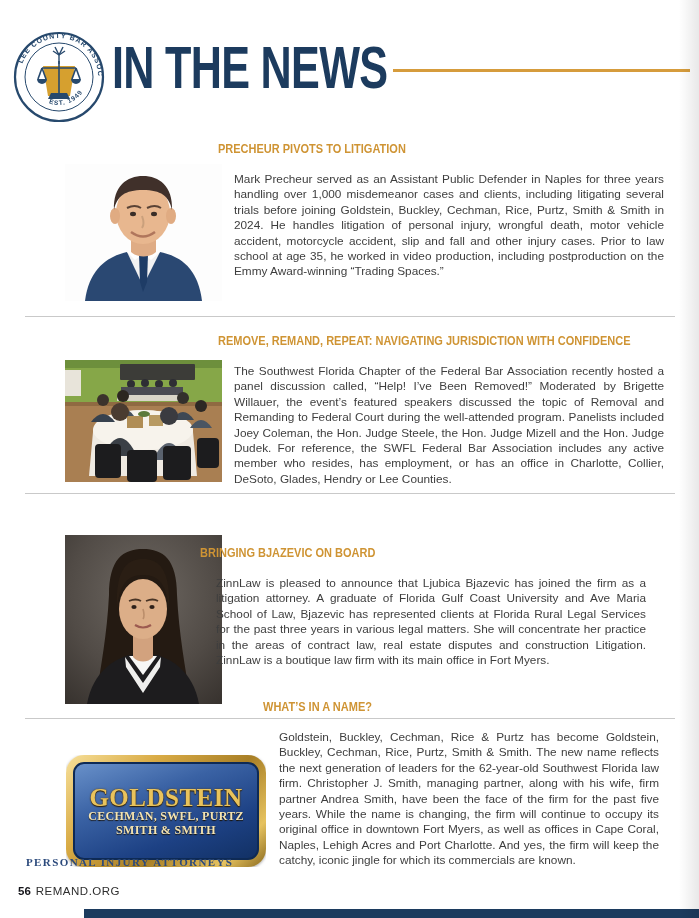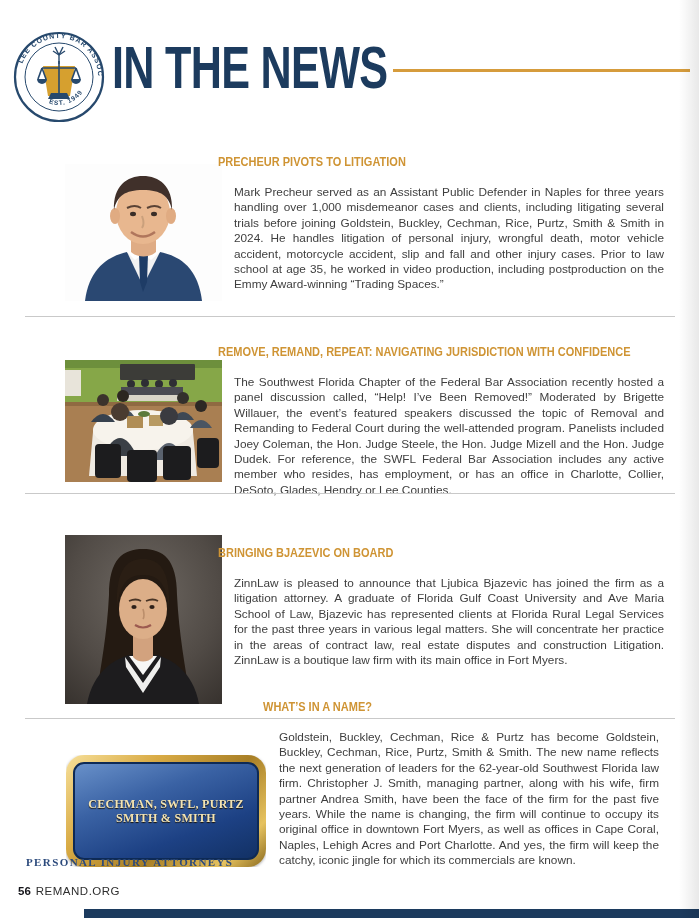--- a/index.html
+++ b/index.html
@@ -23,23 +23,23 @@
 
   
   .article-figure{position:absolute;overflow:hidden;}
   .fig-1{left:25px;top:148px;width:157px;height:137px;}
   .fig-2{left:25px;top:344px;width:157px;height:122px;}
   .fig-3{left:25px;top:519px;width:157px;height:169px;}
   .fig-4{left:26px;top:739px;width:200px;height:112px;}
   .article-figure svg{display:block;width:100%;height:100%;}
 
   .article-text{position:absolute;}
-  .txt-1{left:218px;top:155px;width:462px;}
-  .txt-2{left:218px;top:345px;width:462px;}
-  .txt-3{left:218px;top:546px;width:462px;}
+  .txt-1{left:218px;top:142px;width:462px;}
+  .txt-2{left:218px;top:334px;width:462px;}
+  .txt-3{left:200px;top:546px;width:462px;}
   .txt-4{left:263px;top:700px;width:412px;}
 
   .art-heading{
     margin:0 0 4px 0;font-size:12.5px;line-height:14px;font-weight:bold;
     color:#CF9434;white-space:nowrap;
     transform:scaleX(0.88);transform-origin:0 50%;
   }
   .art-body{
     margin:16px;font-size:11.8px;line-height:15.4px;color:#3E3E3E;
     text-align:justify;
@@ -257,20 +257,21 @@
   </figure>
   <div class="article-text txt-3">
     <h2 class="art-heading">BRINGING BJAZEVIC ON BOARD</h2>
     <p class="art-body">ZinnLaw is pleased to announce that Ljubica Bjazevic has joined the firm as a litigation attorney. A graduate of Florida Gulf Coast University and Ave Maria School of Law, Bjazevic has represented clients at Florida Rural Legal Services for the past three years in various legal matters. She will concentrate her practice in the areas of contract law, real estate disputes and construction Litigation. ZinnLaw is a boutique law firm with its main office in Fort Myers.</p>
   </div>
   <hr class="divider div-3">
 
   <figure class="article-figure fig-4">
     <div class="badge-outer">
       <div class="badge-inner">
+        <div class="badge-big">GOLDSTEIN</div>
         <div class="badge-small">CECHMAN, SWFL, PURTZ</div>
         <div class="badge-small">SMITH &amp; SMITH</div>
       </div>
     </div>
   </figure>
   <div class="badge-tagline">PERSONAL INJURY ATTORNEYS</div>
 
   <div class="article-text txt-4">
     <h2 class="art-heading">WHAT’S IN A NAME?</h2>
     <p class="art-body">Goldstein, Buckley, Cechman, Rice &amp; Purtz has become Goldstein, Buckley, Cechman, Rice, Purtz, Smith &amp; Smith. The new name reflects the next generation of leaders for the 62-year-old Southwest Florida law firm. Christopher J. Smith, managing partner, along with his wife, firm partner Andrea Smith, have been the face of the firm for the past five years. While the name is changing, the firm will continue to occupy its original office in downtown Fort Myers, as well as offices in Cape Coral, Naples, Lehigh Acres and Port Charlotte. And yes, the firm will keep the catchy, iconic jingle for which its commercials are known.</p>

